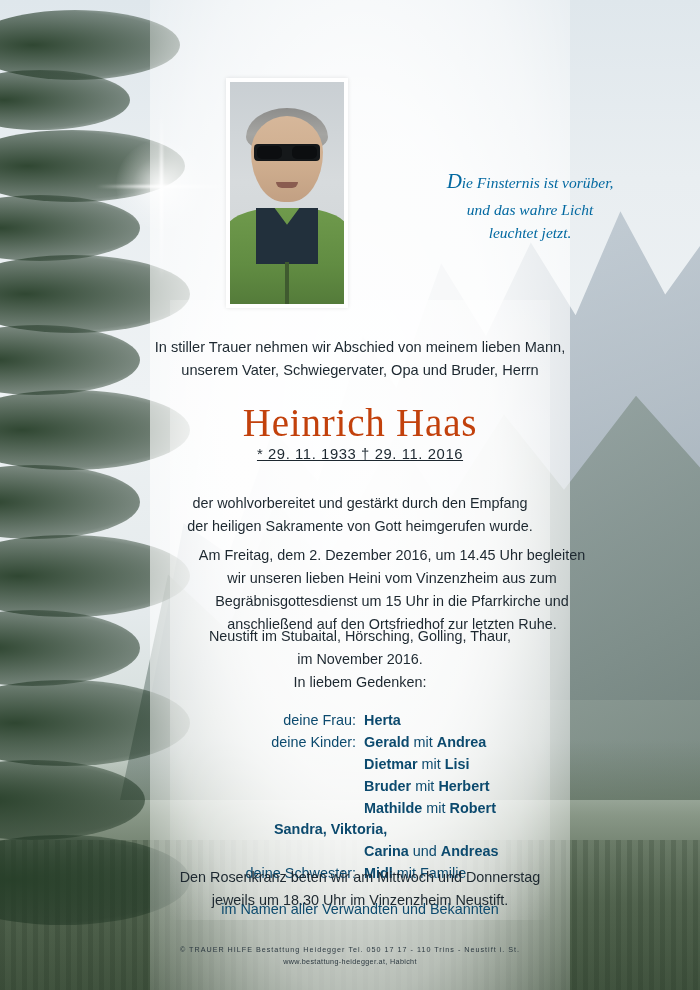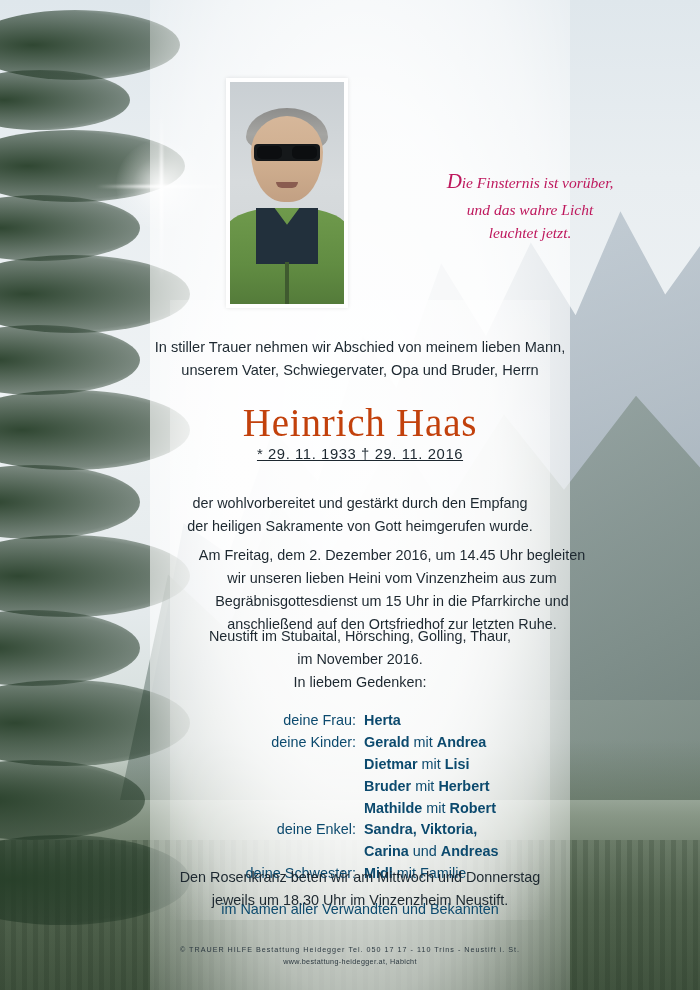--- a/index.html
+++ b/index.html
@@ -253,21 +253,21 @@
   .verse {
     position: absolute;
     left: 400px;
     top: 166px;
     width: 260px;
     text-align: center;
     font-family: "Liberation Serif", serif;
     font-style: italic;
     font-size: 15.5px;
     line-height: 1.52;
-    color: #be185d;
+    color: #0369a1;
   }
   .verse .drop {
     font-size: 21px;
   }
 
   .block {
     position: absolute;
     left: 150px;
     width: 420px;
     text-align: center;
@@ -442,21 +442,20 @@
       </div>
       <div class="row">
         <div class="lbl"></div>
         <div class="val"><b>Bruder</b> mit <b>Herbert</b></div>
       </div>
       <div class="row">
         <div class="lbl"></div>
         <div class="val"><b>Mathilde</b> mit <b>Robert</b></div>
       </div>
       <div class="row">
-        <div class="lbl">deine Enkel:</div>
         <div class="val"><b>Sandra, Viktoria,</b></div>
       </div>
       <div class="row">
         <div class="lbl"></div>
         <div class="val"><b>Carina</b> und <b>Andreas</b></div>
       </div>
       <div class="row">
         <div class="lbl">deine Schwester:</div>
         <div class="val"><b>Midl</b> mit Familie</div>
       </div>

